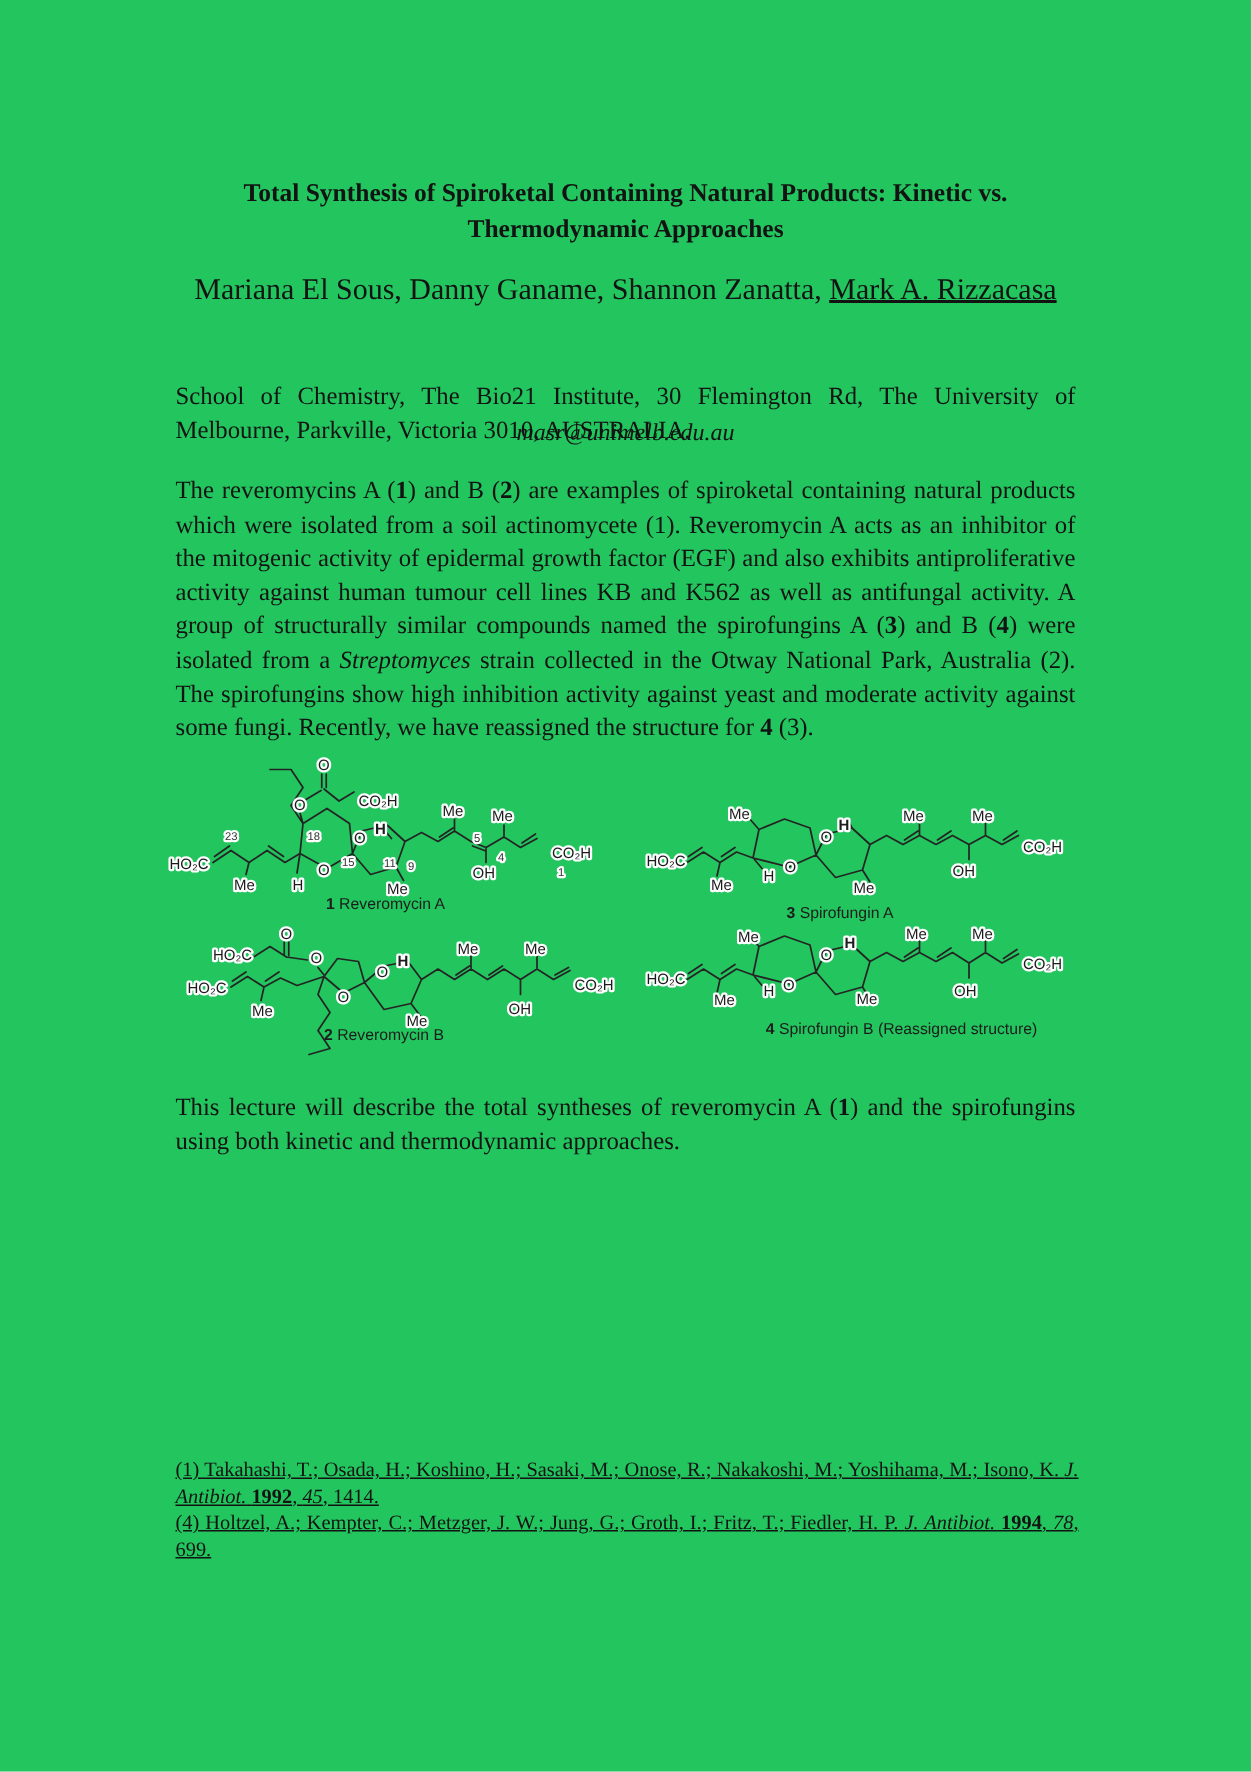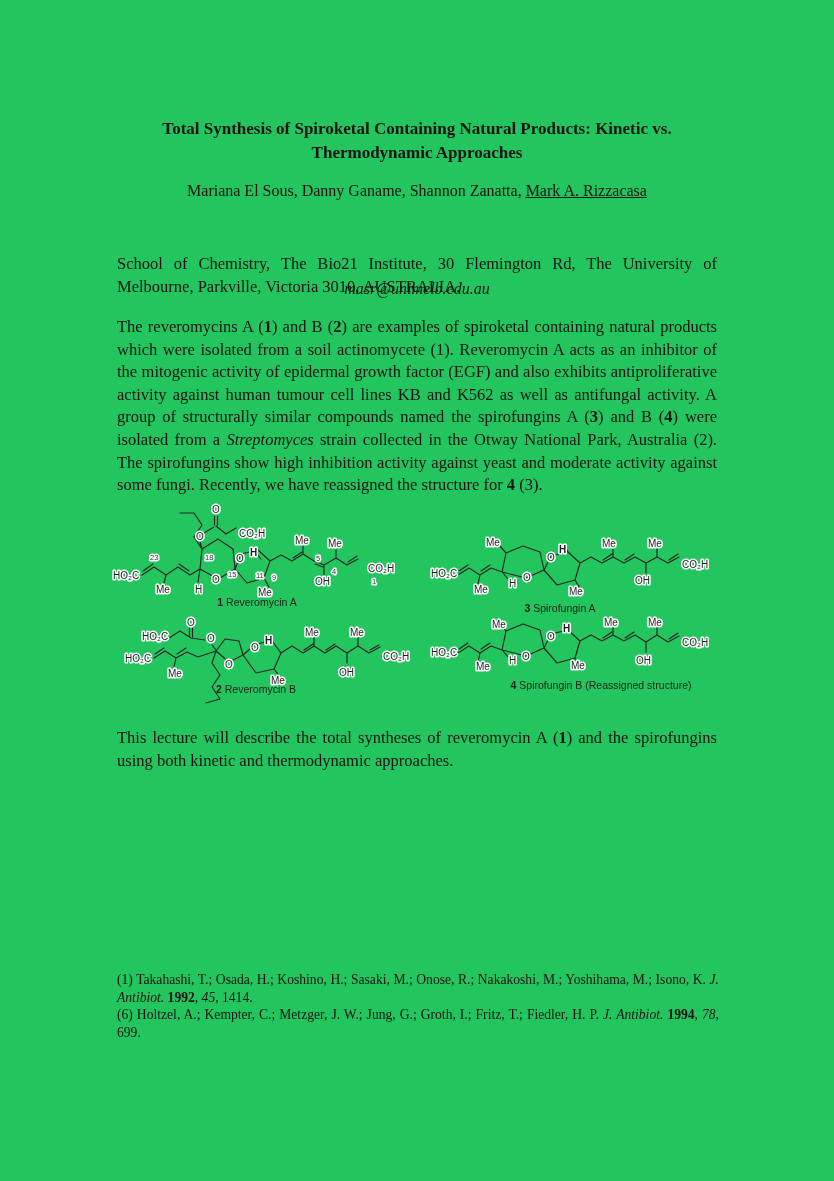--- a/index.html
+++ b/index.html
@@ -6,27 +6,27 @@
   .page {
     position:relative; width:834px; height:1181px; background:#22c55e;
     font-family:"Liberation Serif", serif; color:#131313; overflow:hidden;
     margin:0 auto;
   }
   .sec { position:absolute; left:117px; width:600px; }
   .sec-title {
     top:117px; left:107px; width:620px; text-align:center;
     font-size:17px; line-height:23.5px; font-weight:bold; white-space:pre-line;
   }
-  .sec-authors { top:182px; text-align:center; font-size:16px; }
+  .sec-authors { top:182px; text-align:center; font-size:20px; }
   .sec-affiliation { top:217px; text-align:justify; font-size:16.5px; line-height:22.5px;margin-top:36px; }
   .sec-email { top:280px; text-align:center; font-style:italic; font-size:16px; }
   .sec-abstract { top:316px; text-align:justify; font-size:16.5px; line-height:22.6px; }
   .sec-closing { top:727px; text-align:justify; font-size:16.5px; line-height:22.6px; }
   .sec-refs { top:971px; width:602px; font-size:13.6px; line-height:17.5px; }
-  .sec-refs p { margin:0; text-align:justify; }
+  .sec-refs p { margin:0; text-align:justify;text-decoration:underline; }
   .b { font-weight:bold; }
   .i { font-style:italic;margin-top:43px; }
   .u { text-decoration:underline; }
 
   .figures { position:absolute; top:503px; left:0; width:834px; height:214px; }
   .figures svg { position:absolute; overflow:visible; }
   #s1 { left:112px; top:0px; }
   #s3 { left:430px; top:29px; }
   #s2 { left:112px; top:114px; }
   #s4 { left:430px; top:111px; }
@@ -203,16 +203,16 @@
         <text x="252" y="32" class="lbl">CO₂H</text>
         <text x="171" y="75" class="cap"><tspan class="num">4 </tspan><tspan>Spirofungin B (Reassigned structure)</tspan></text>
       </svg>
 
   </div>
 
   <div class="sec sec-closing"><span class="">This lecture will describe the total syntheses of reveromycin A (</span><span class="b ">1</span><span class="">) and the spirofungins using both kinetic and thermodynamic approaches.</span></div>
 
   <div class="sec sec-refs">
     <p><span class="">(1) Takahashi, T.; Osada, H.; Koshino, H.; Sasaki, M.; Onose, R.; Nakakoshi, M.; Yoshihama, M.; Isono, K. </span><span class="i ">J. Antibiot.</span><span class=""> </span><span class="b ">1992</span><span class="">, </span><span class="i ">45</span><span class="">, 1414.</span></p>
-    <p><span class="">(6) Holtzel, A.; Kempter, C.; Metzger, J. W.; Jung, G.; Groth, I.; Fritz, T.; Fiedler, H. P. </span><span class="i ">J. Antibiot.</span><span class=""> </span><span class="b ">1994</span><span class="">, </span><span class="i ">78</span><span class="">, 699.</span></p>
+    <p><span class="">(4) Holtzel, A.; Kempter, C.; Metzger, J. W.; Jung, G.; Groth, I.; Fritz, T.; Fiedler, H. P. </span><span class="i ">J. Antibiot.</span><span class=""> </span><span class="b ">1994</span><span class="">, </span><span class="i ">78</span><span class="">, 699.</span></p>
   </div>
 
 </div>
 
 </body></html>

